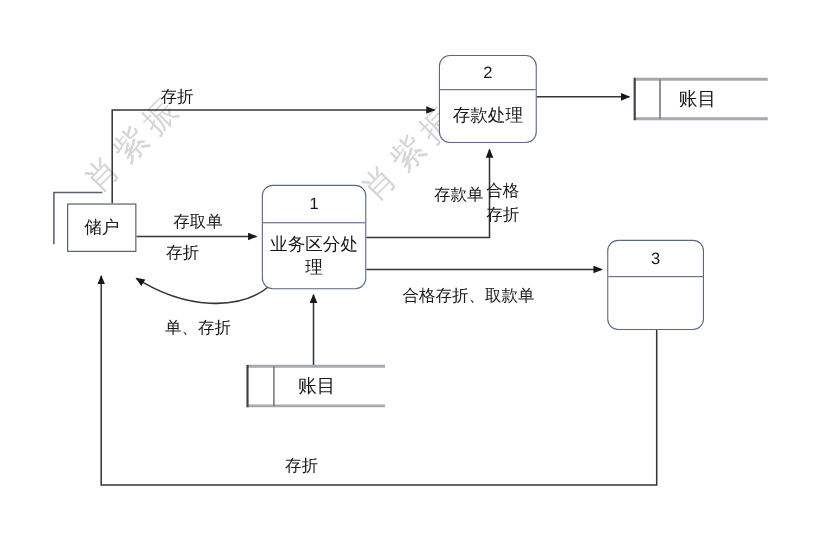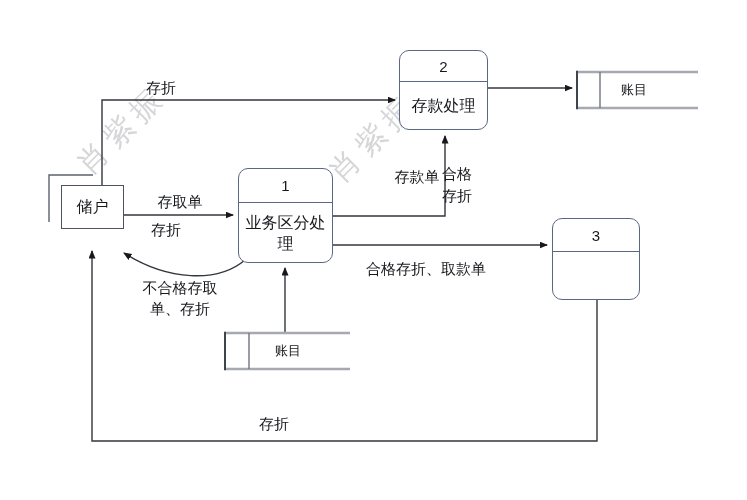--- a/index.html
+++ b/index.html
@@ -31,21 +31,21 @@
   }
   #process-1{left:238px;top:168px;width:95px;height:95px;}
   #process-1 .num{height:34px;}
   #process-2{left:399px;top:50px;width:89px;height:80px;}
   #process-2 .num{height:31px;}
   #process-3{left:552px;top:218px;width:88px;height:82px;}
   #process-3 .num{height:33px;}
   .flow-label{position:absolute;font-size:15px;white-space:nowrap;transform:translate(-50%,-50%);}
   .flow-label.two-line{text-align:center;line-height:21px;white-space:normal;width:120px;}
   .flow-label.left-align{transform:none;text-align:left;line-height:22px;}
-  .store-label{position:absolute;font-size:13px;transform:translate(-50%,-50%);}
+  .store-label{position:absolute;font-size:17px;transform:translate(-50%,-50%);}
 </style>
 </head>
 <body>
 
 <div id="stage">
 
   <div class="watermark" style="left:122px;top:130px;">肖紫振</div>
   <div class="watermark" style="left:374px;top:138px;">肖紫振</div>
 
   <svg id="wires" viewBox="0 0 747 500">
@@ -106,21 +106,20 @@
     <div class="num">3</div>
   </div>
 
   <div class="store-label" style="left:634px;top:90px;">账目</div>
   <div class="store-label" style="left:288px;top:351px;">账目</div>
 
   <div class="flow-label" style="left:161px;top:88px;">存折</div>
   <div class="flow-label" style="left:180px;top:202px;">存取单</div>
   <div class="flow-label" style="left:166px;top:230px;">存折</div>
   <div class="flow-label two-line" style="left:180px;top:298px;">
-    <span style="display:block">不合格存取</span>
     <span style="display:block">单、存折</span>
   </div>
   <div class="flow-label" style="left:417px;top:177px;">存款单</div>
   <div class="flow-label left-align" style="left:442px;top:163px;">
     <span style="display:block">合格</span>
     <span style="display:block">存折</span>
   </div>
   <div class="flow-label" style="left:426px;top:269px;">合格存折、取款单</div>
   <div class="flow-label" style="left:274px;top:424px;">存折</div>
 

